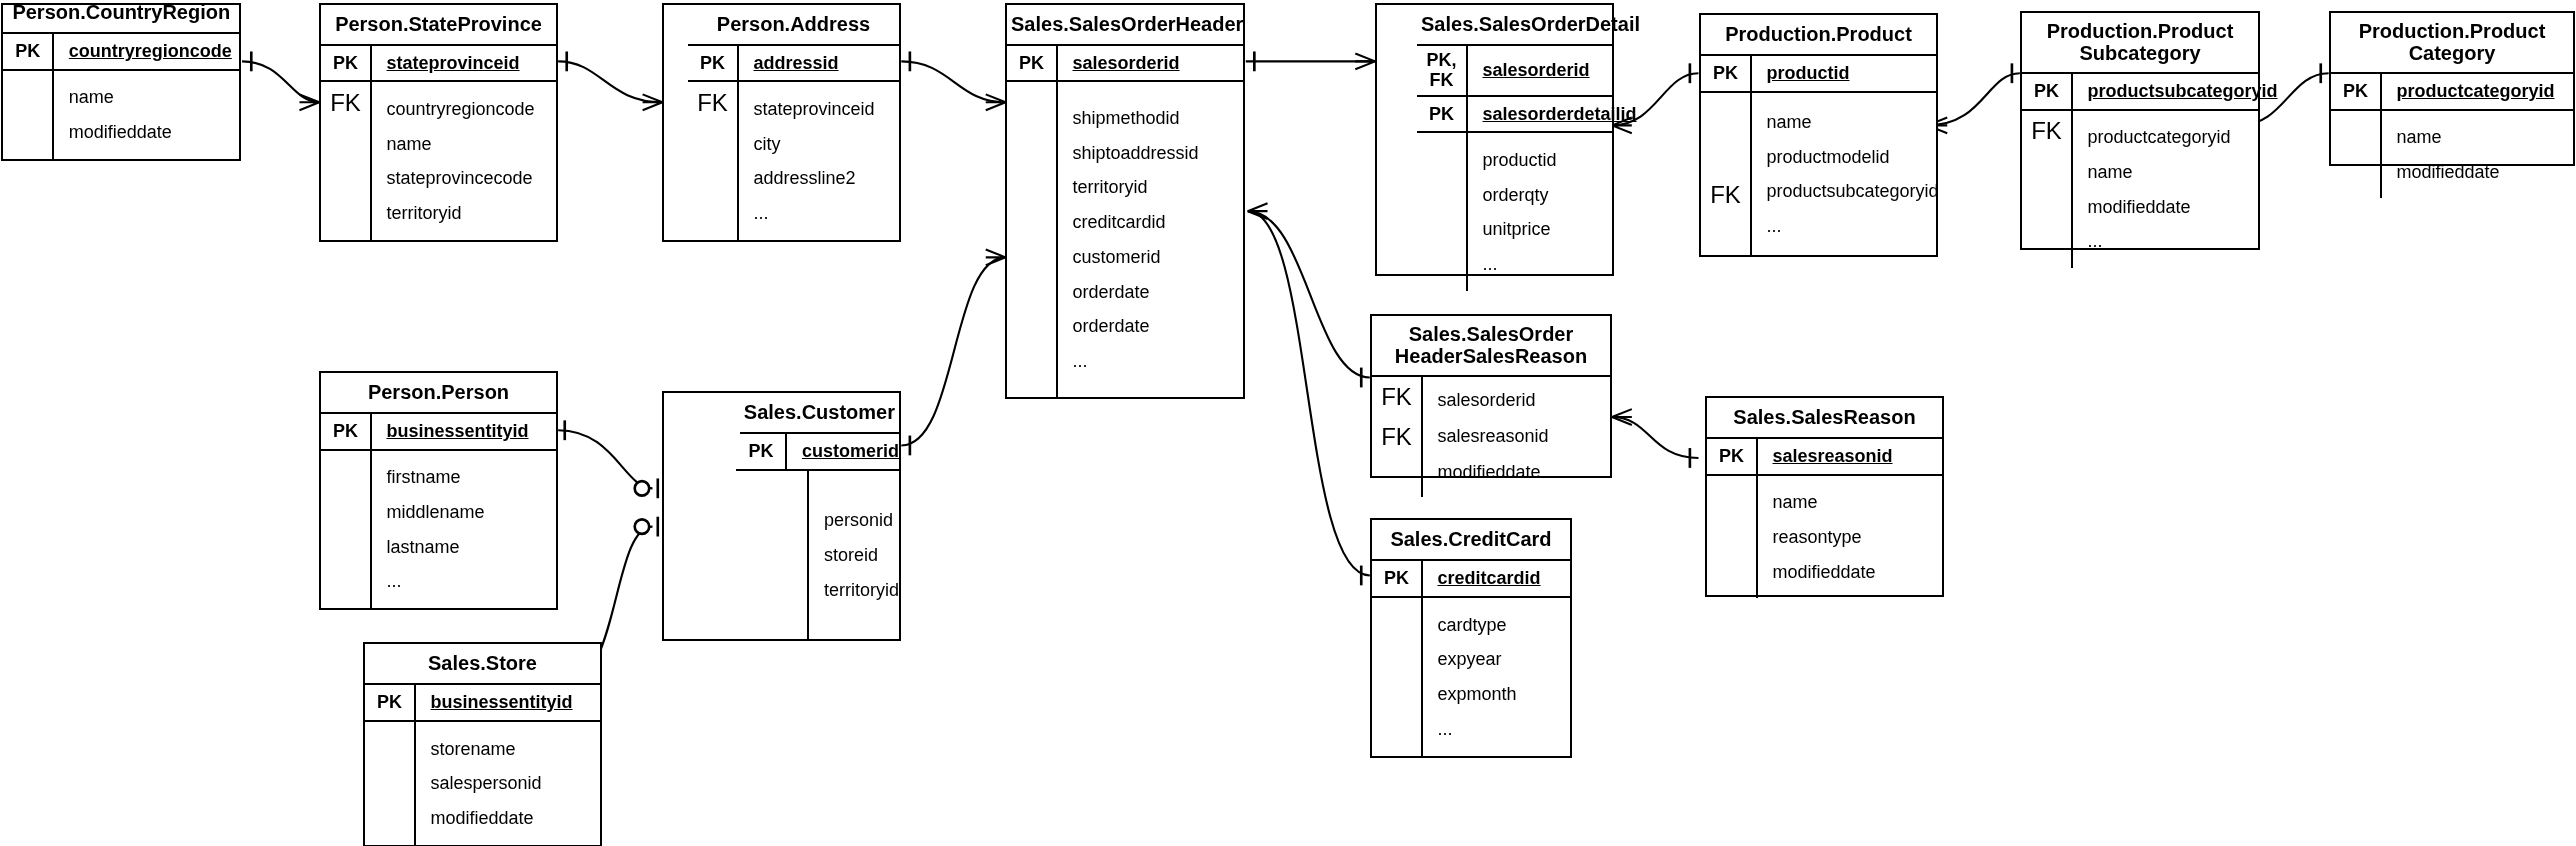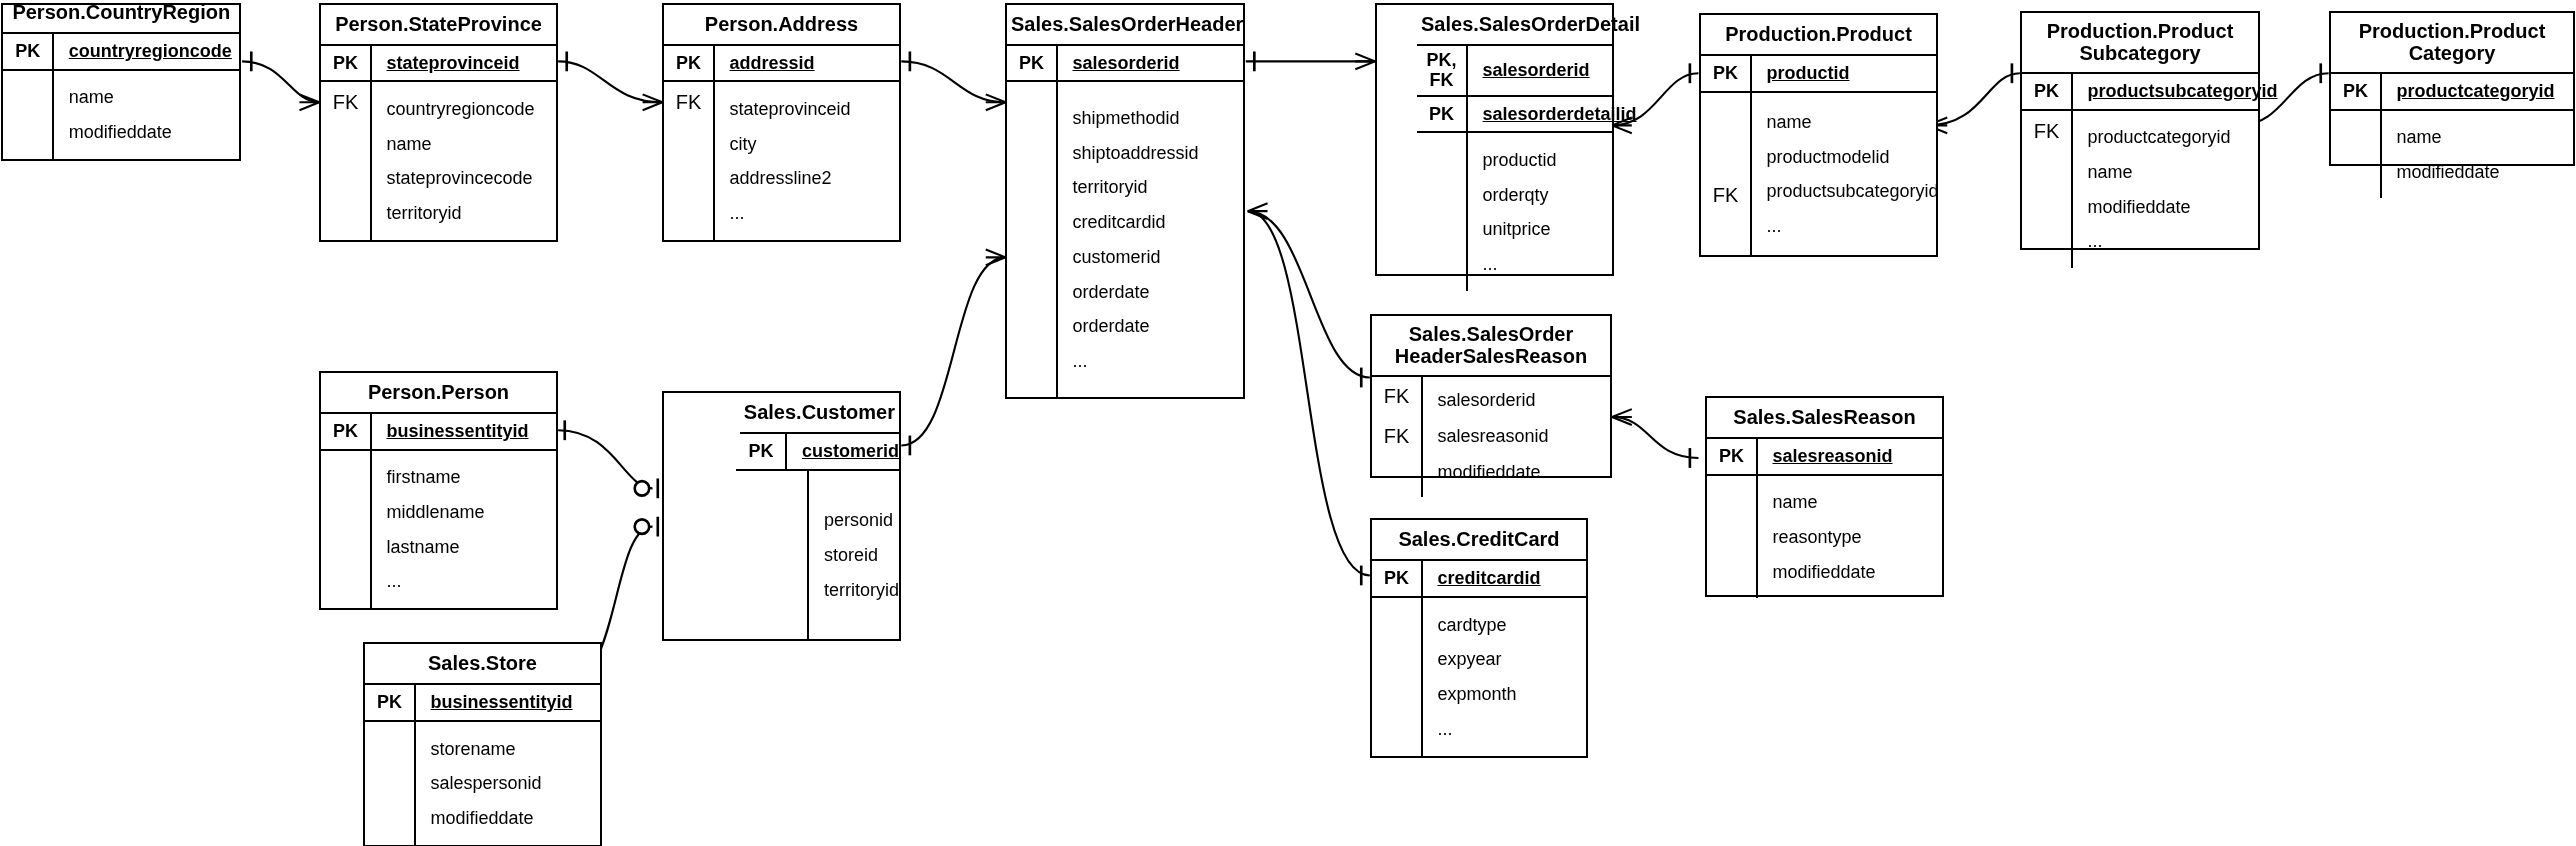--- a/index.html
+++ b/index.html
@@ -89,21 +89,21 @@
     min-width: 51px;
     border-right: 2px solid #000000;
     box-sizing: border-box;
   }
   .gutter-cell {
     box-sizing: border-box;
     width: 100%;
     display: flex;
     align-items: center;
     justify-content: center;
-    font-size: 20px;
+    font-size: 24px;
     color: #000000;
   }
   .cols {
     box-sizing: border-box;
     flex: 1 1 auto;
     display: flex;
     flex-direction: column;
     justify-content: center;
     padding: 0 0 0 14.5px;
   }
@@ -244,21 +244,21 @@
       </div>
       <div class="cols pad">
         <div class="col">countryregioncode</div>
         <div class="col">name</div>
         <div class="col">stateprovincecode</div>
         <div class="col">territoryid</div>
       </div>
     </div>
   </div>
 
-  <div class="entity" style="left:662px; top:2.6px; width:239px; height:239px;">
+  <div class="entity" style="left:662px; top:2.6px; width:239px; height:239px;padding-left:24px;">
     <div class="entity-title">Person.Address</div>
     <div class="key-group">
       <div class="gutter bold">PK</div>
       <div class="cols">
         <div class="col pk">addressid</div>
       </div>
     </div>
     <div class="field-group">
       <div class="gutter-stack">
         <div class="gutter-cell" style="height:41px;">FK</div>
@@ -467,21 +467,21 @@
     <div class="field-group">
       <div class="gutter"></div>
       <div class="cols pad">
         <div class="col">name</div>
         <div class="col">reasontype</div>
         <div class="col">modifieddate</div>
       </div>
     </div>
   </div>
 
-  <div class="entity" style="left:1370px; top:518px; width:218px; height:240px;">
+  <div class="entity" style="left:1370px; top:518px; width:202px; height:240px;">
     <div class="entity-title">Sales.CreditCard</div>
     <div class="key-group">
       <div class="gutter bold">PK</div>
       <div class="cols">
         <div class="col pk">creditcardid</div>
       </div>
     </div>
     <div class="field-group">
       <div class="gutter"></div>
       <div class="cols pad">

